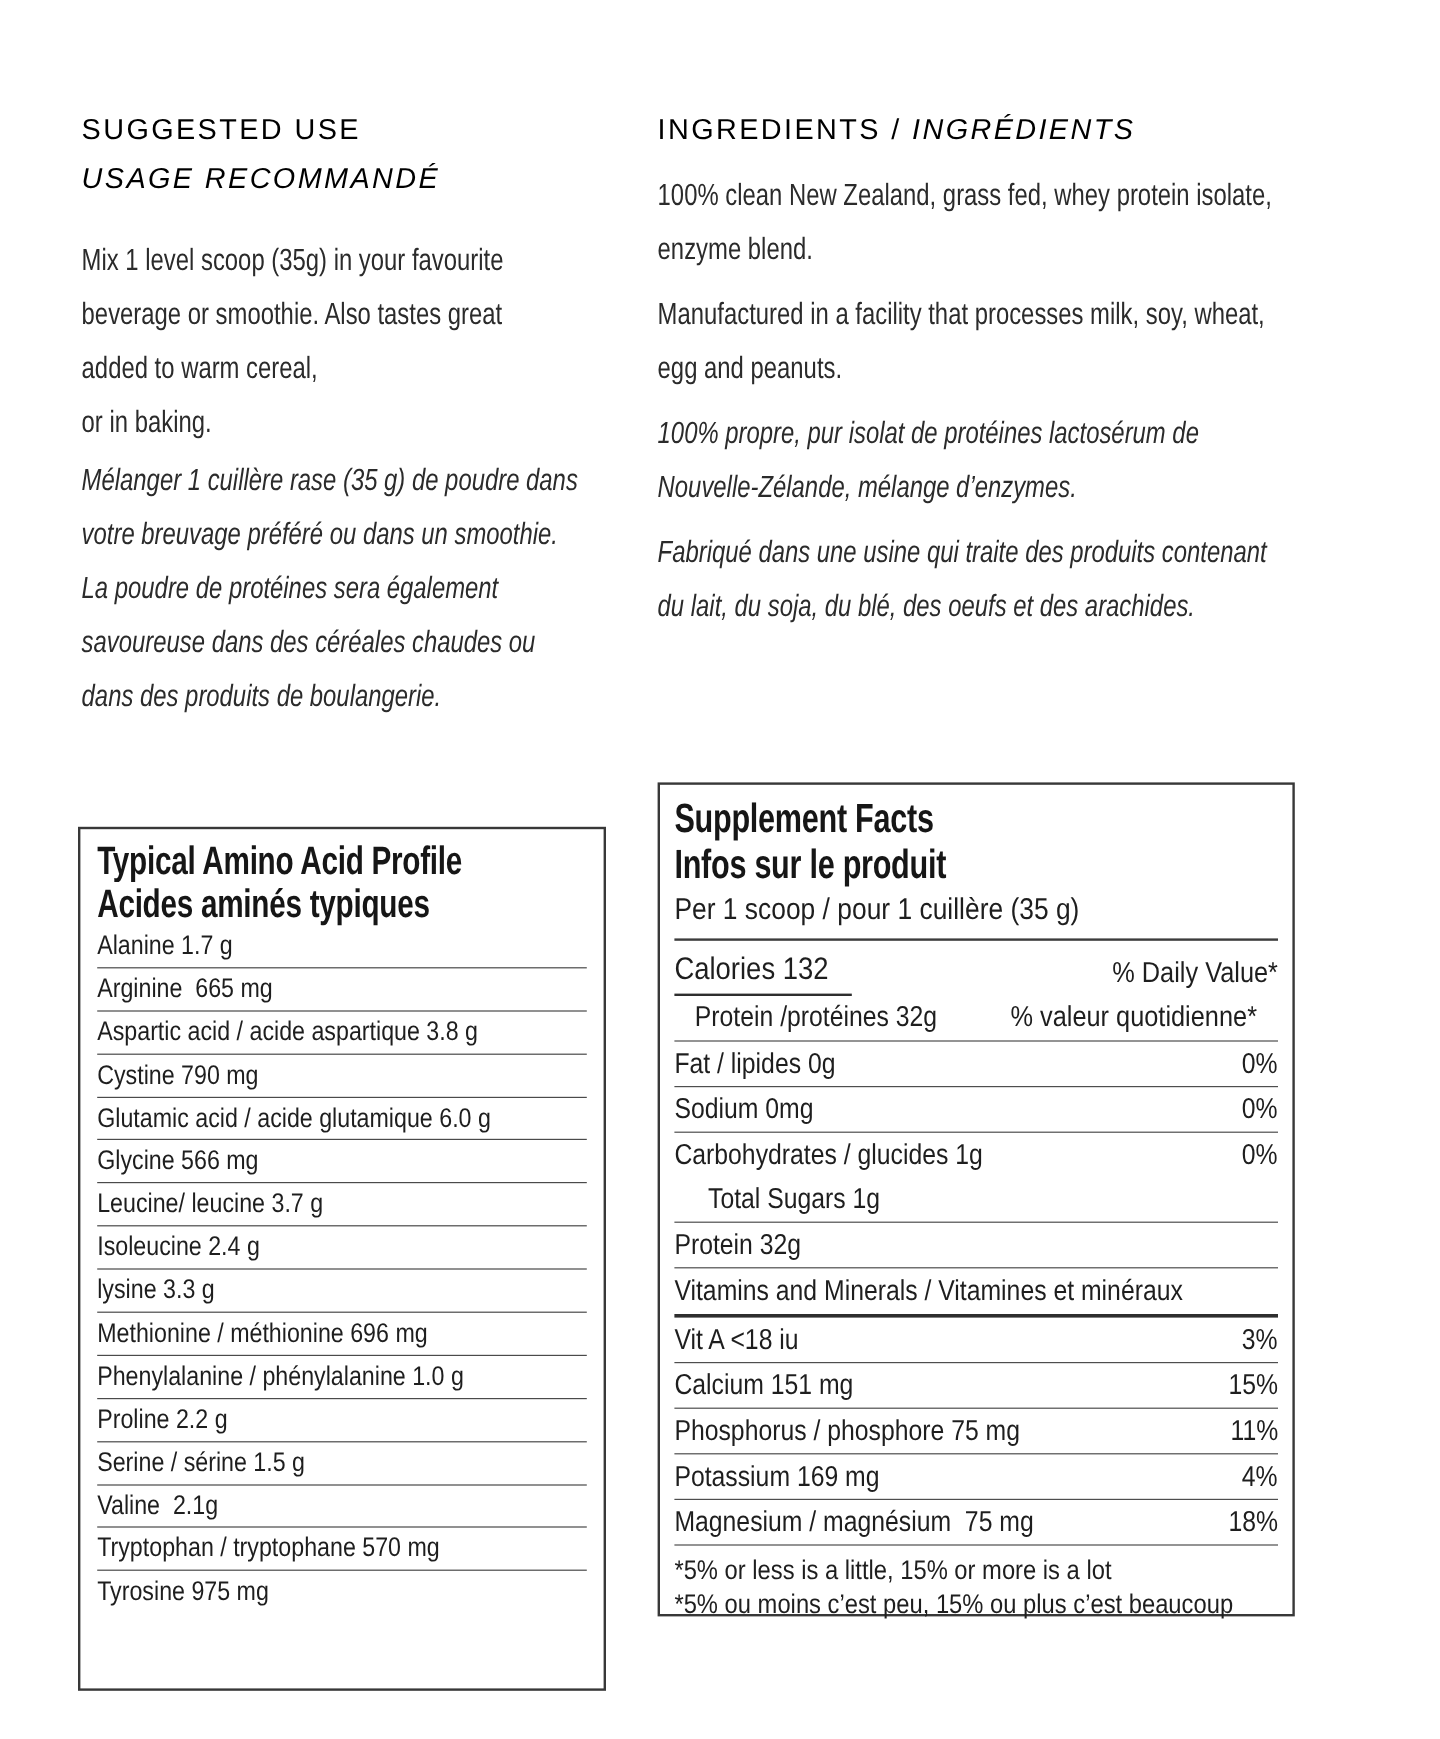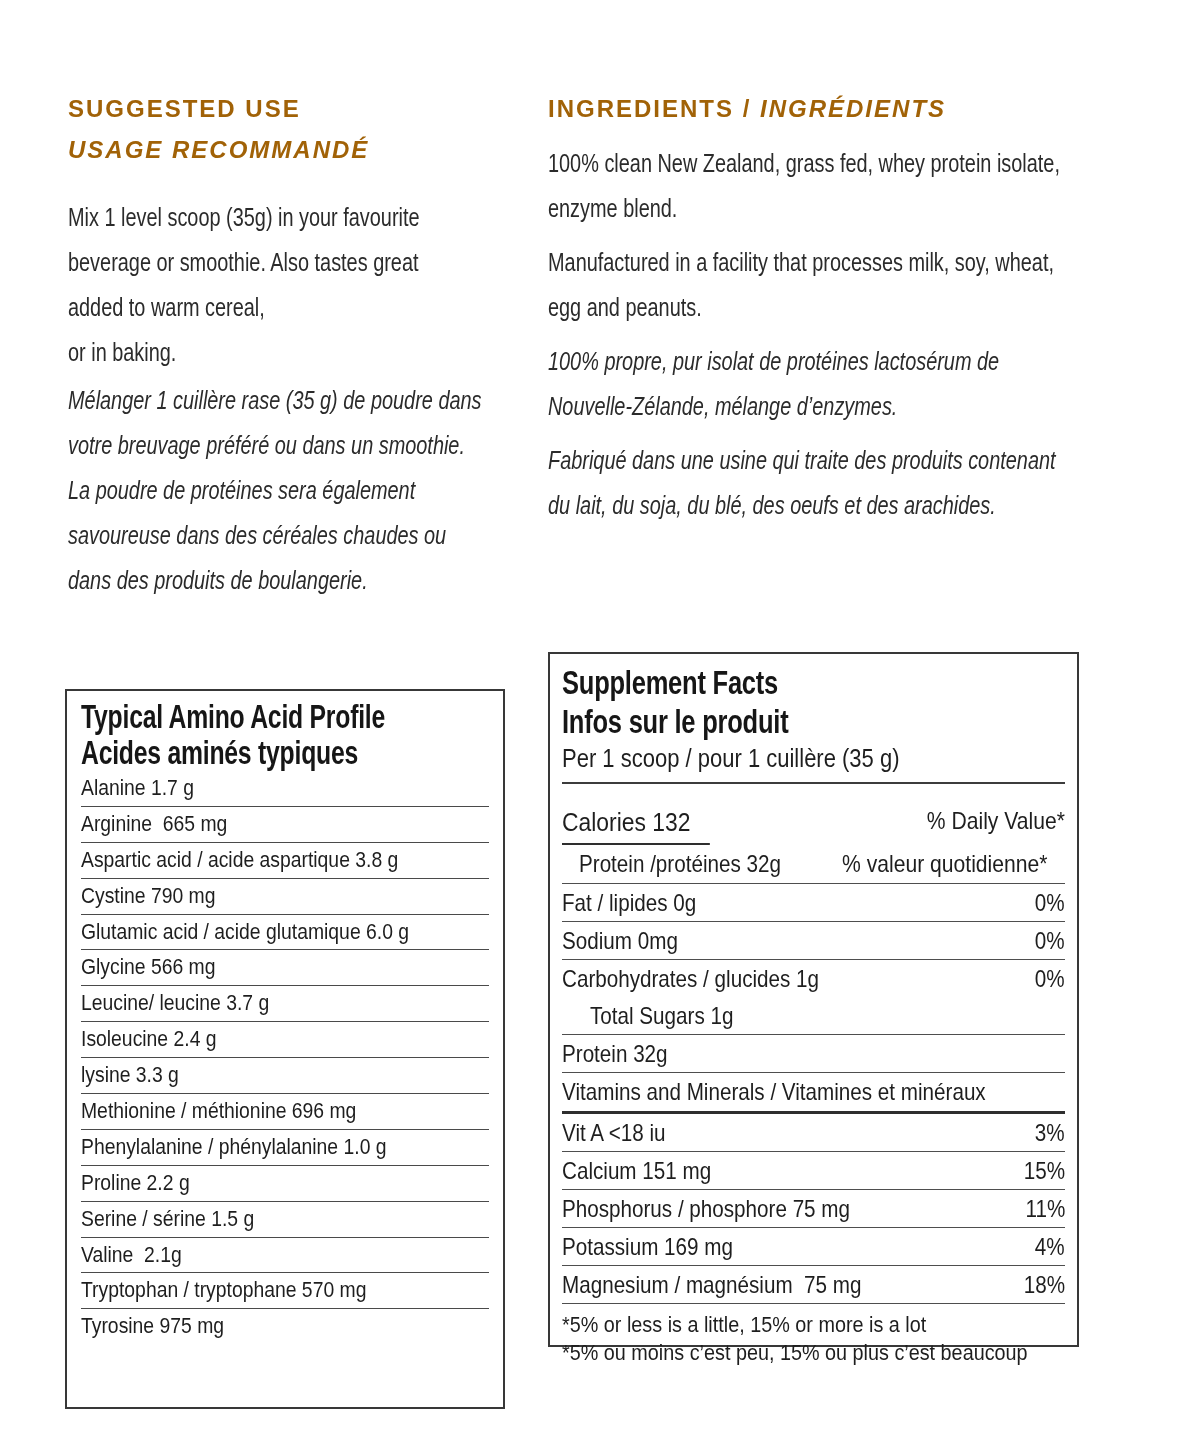--- a/index.html
+++ b/index.html
@@ -3,21 +3,21 @@
 <meta charset="utf-8">
 <style>
   html,body{margin:0;padding:0;background:#ffffff;}
   .page{position:relative;width:1200px;height:1449px;background:#ffffff;overflow:hidden;
         font-family:"Liberation Sans","DejaVu Sans",sans-serif;color:#222222;}
 
   
   .topsec{position:absolute;top:94px;}
   .sec-suggested{left:68px;width:480px;}
   .sec-ingredients{left:548px;width:620px;}
-  .sec-title{font-size:24px;font-weight:700;letter-spacing:2px;color:#a16207;line-height:30px;white-space:nowrap;}
+  .sec-title{font-size:24px;font-weight:400;letter-spacing:2px;color:#000000;line-height:30px;white-space:nowrap;}
   .sec-title .ital{font-style:italic;}
   .sec-title-fr{margin-top:11px;font-style:italic;}
   .bodyblock{transform:scaleX(0.78);transform-origin:0 0;white-space:nowrap;color:#2b2b2b;}
   .bodyblock .bline{font-size:25.5px;line-height:45px;}
   .mt-body{margin-top:30px;}
   .mt-fr{margin-top:3px;}
   .ital-block{font-style:italic;}
   .para{margin:0 0 9px 0;}
   .mt-ing{margin-top:17px;}
 
@@ -35,21 +35,21 @@
   .serving-inner{display:inline-block;font-size:25px;transform:scaleX(0.88);transform-origin:0 50%;white-space:pre;}
 
   .arow{height:34.9px;line-height:34.9px;border-bottom:1.6px solid #4a4a4a;overflow:visible;}
   .arow:last-child{border-bottom:none;}
   .rlab{display:inline-block;font-size:22.5px;transform:scaleX(0.86);transform-origin:0 50%;white-space:pre;}
 
   .frow{display:flex;justify-content:space-between;align-items:baseline;
         height:37px;line-height:37px;border-bottom:1.5px solid #4e4e4e;}
   .rval{display:inline-block;font-size:24px;transform:scaleX(0.86);transform-origin:100% 50%;white-space:pre;}
 
-  .calrow{display:flex;justify-content:space-between;align-items:flex-start;padding-top:23px;height:40px;}
+  .calrow{display:flex;justify-content:space-between;align-items:center;padding-top:7px;height:40px;}
   .cal-label{display:inline-block;font-size:26px;font-weight:400;padding:0 22px 5px 0;
              border-bottom:2.5px solid #2e2e2e;transform:scaleX(0.88);transform-origin:0 50%;white-space:pre;}
   .dv{display:inline-block;font-size:24px;transform:scaleX(0.88);transform-origin:100% 50%;white-space:pre;}
   .prothead{display:flex;justify-content:center;align-items:baseline;height:36px;line-height:34px;
             border-bottom:1.5px solid #4e4e4e;}
   .subrow{height:37px;line-height:37px;border-bottom:1.5px solid #4e4e4e;}
   .subrow .rlab{margin-left:28px;}
   .carbrow{border-bottom:none;}
   .vithead{height:38px;line-height:38px;border-bottom:3px solid #2e2e2e;}
   .footnote{margin-top:7px;}

